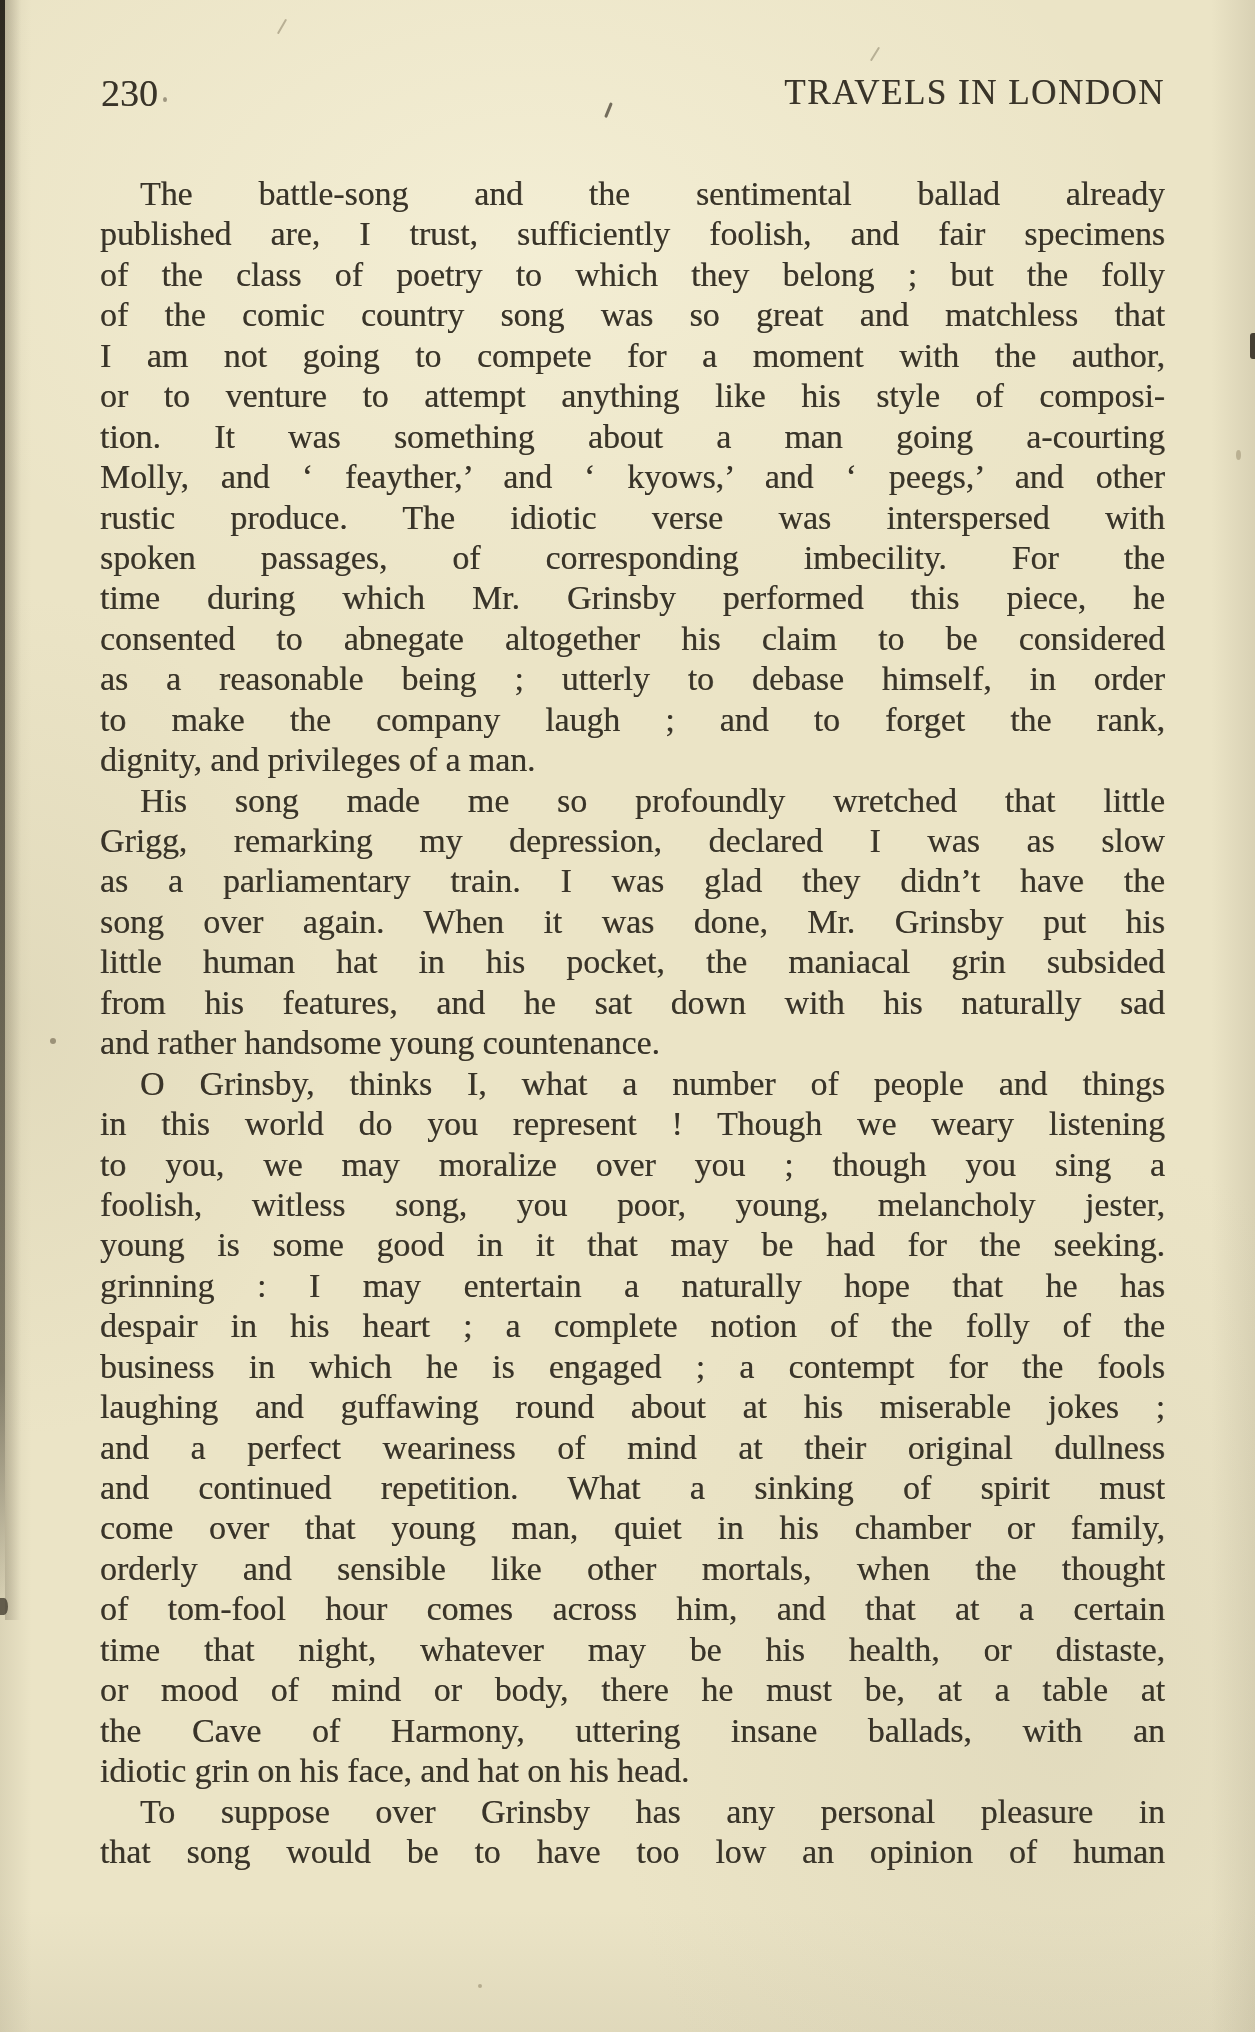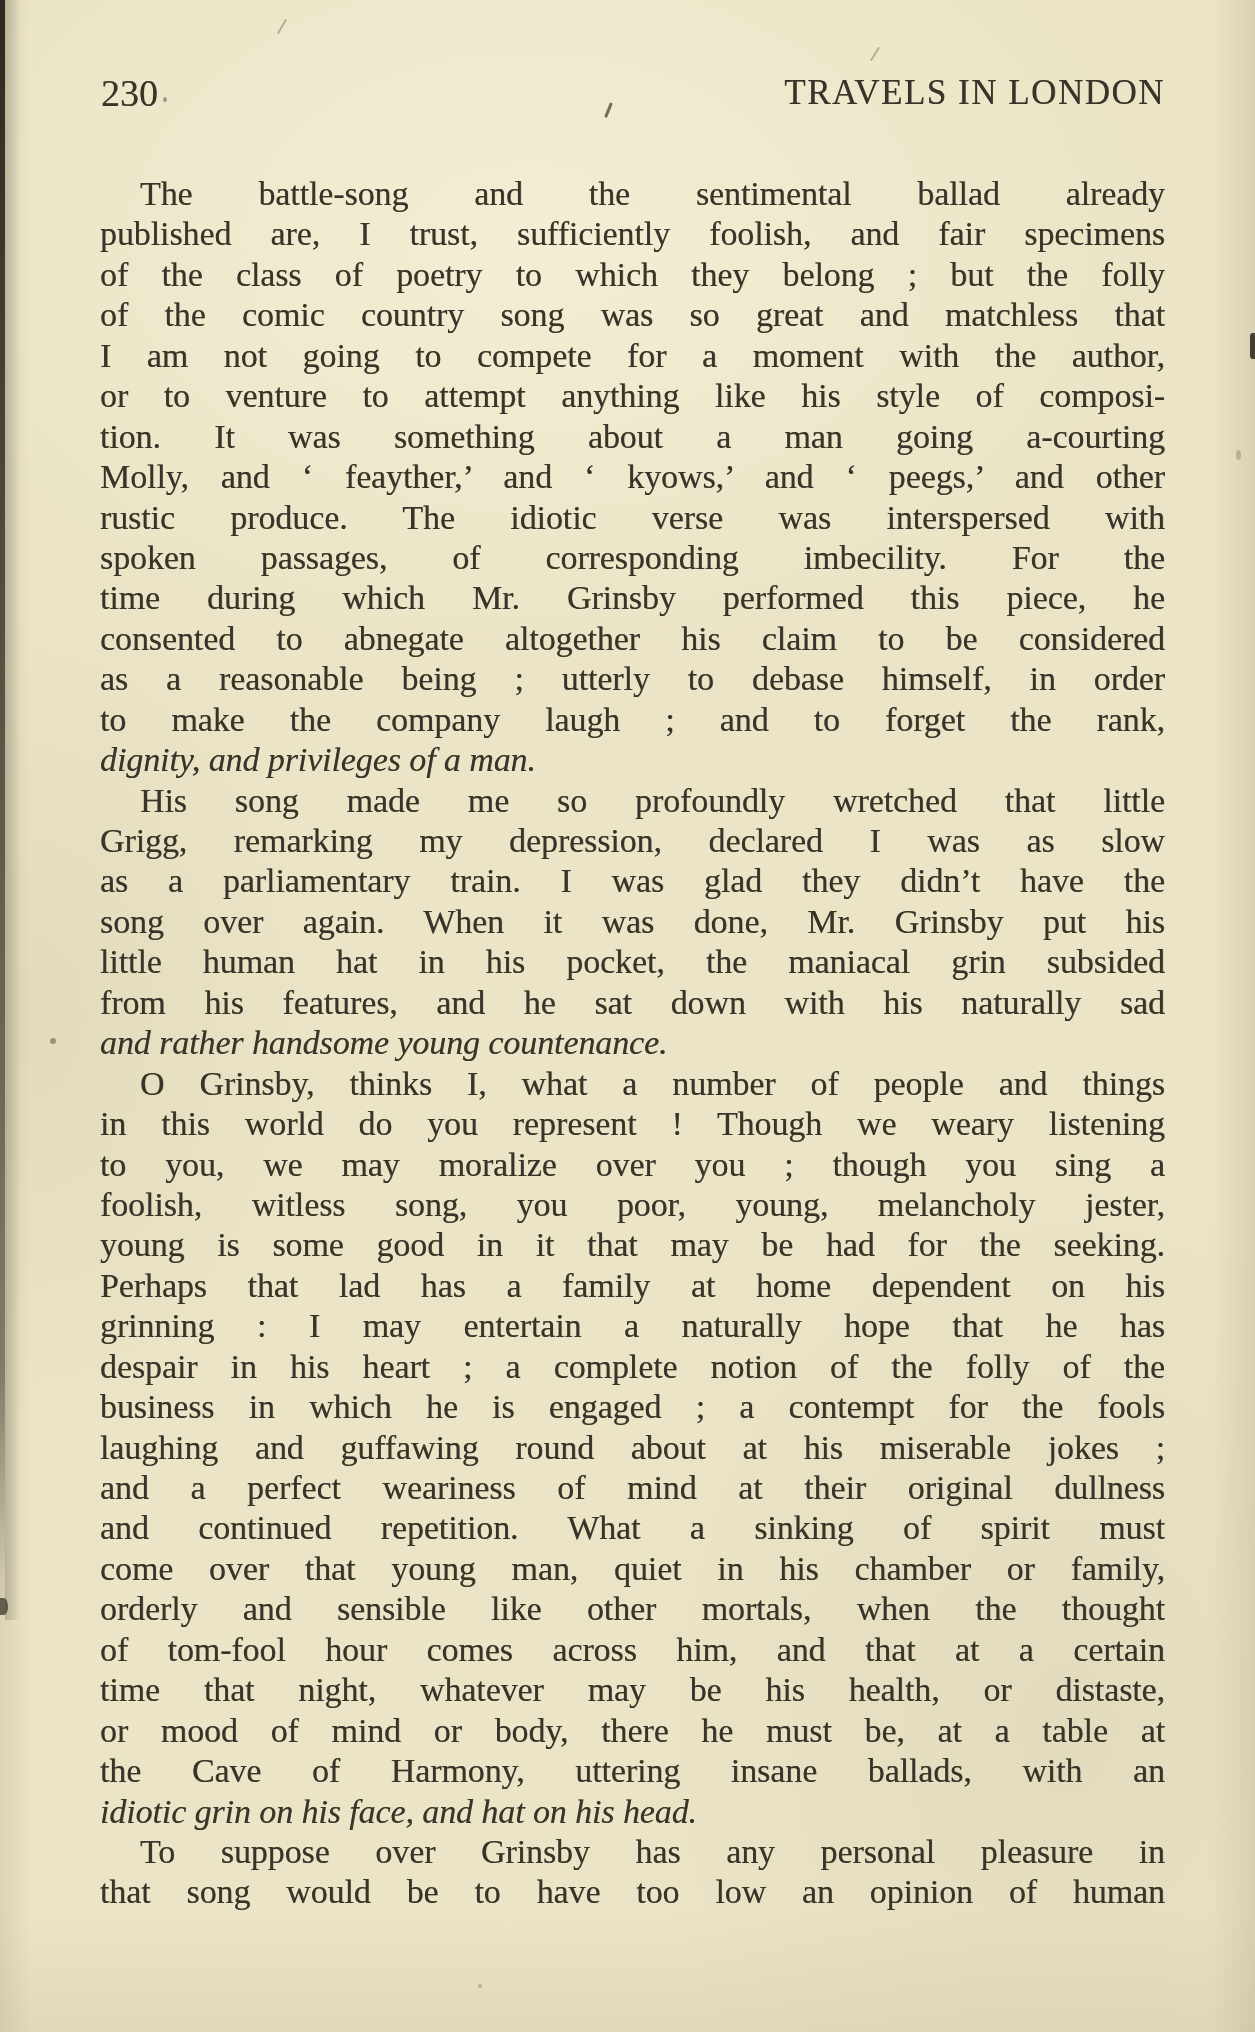--- a/index.html
+++ b/index.html
@@ -50,21 +50,21 @@
     letter-spacing: -0.1px;
     text-align: justify;
     margin-top: 26px;
   }
   .line {
     height: 40.45px;
     overflow: hidden;
     text-align-last: justify;
   }
   .line.indent { text-indent: 40px; }
-  .line.parlast { text-align-last: left; font-style: italic; }
+  .line.parlast { text-align-last: left; }
 
   
   .edge-left-dark {
     position: absolute; left: 0; top: 0;
     width: 5px; height: 1615px;
     background: linear-gradient(to bottom,
       rgba(36,32,24,0.95) 0%,
       rgba(46,42,32,0.75) 45%,
       rgba(56,51,39,0.55) 85%,
       rgba(56,51,39,0) 100%);
@@ -154,21 +154,20 @@
         <div class="line">little human hat in his pocket, the maniacal grin subsided</div>
         <div class="line">from his features, and he sat down with his naturally sad</div>
         <div class="line parlast">and rather handsome young countenance.</div>
       </div>
       <div>
         <div class="line indent">O Grinsby, thinks I, what a number of people and things</div>
         <div class="line">in this world do you represent ! Though we weary listening</div>
         <div class="line">to you, we may moralize over you ; though you sing a</div>
         <div class="line">foolish, witless song, you poor, young, melancholy jester,</div>
         <div class="line">young is some good in it that may be had for the seeking.</div>
-        <div class="line">Perhaps that lad has a family at home dependent on his</div>
         <div class="line">grinning : I may entertain a naturally hope that he has</div>
         <div class="line">despair in his heart ; a complete notion of the folly of the</div>
         <div class="line">business in which he is engaged ; a contempt for the fools</div>
         <div class="line">laughing and guffawing round about at his miserable jokes ;</div>
         <div class="line">and a perfect weariness of mind at their original dullness</div>
         <div class="line">and continued repetition. What a sinking of spirit must</div>
         <div class="line">come over that young man, quiet in his chamber or family,</div>
         <div class="line">orderly and sensible like other mortals, when the thought</div>
         <div class="line">of tom-fool hour comes across him, and that at a certain</div>
         <div class="line">time that night, whatever may be his health, or distaste,</div>

